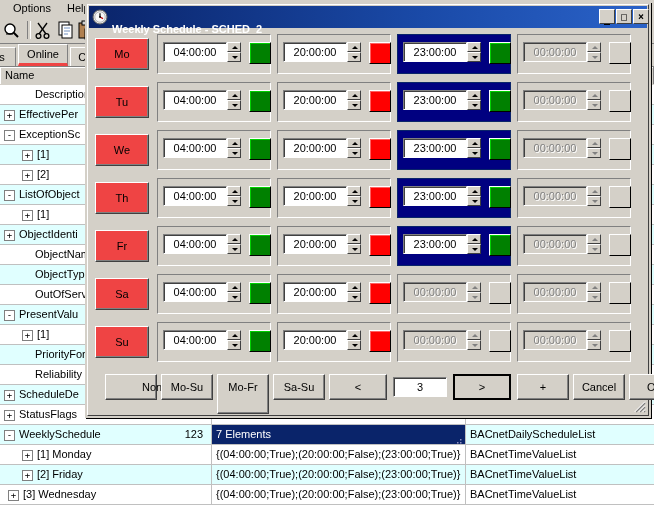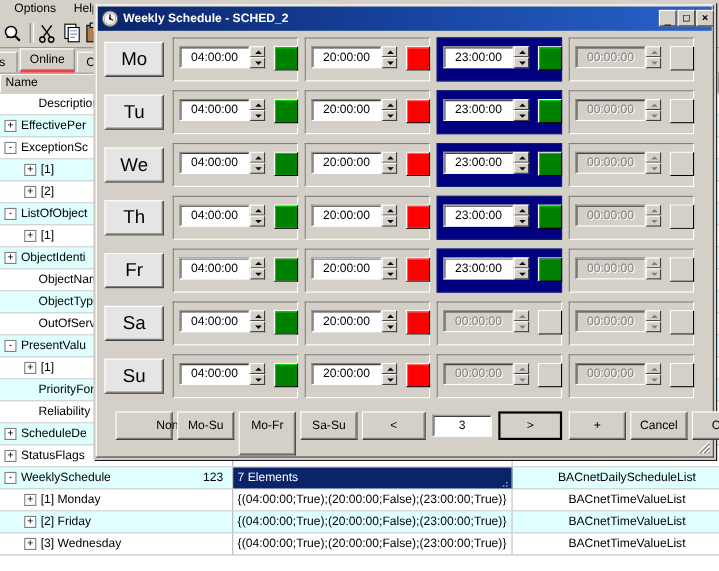--- a/index.html
+++ b/index.html
@@ -42,51 +42,51 @@
   .gc-name{position:absolute;left:0;top:0;height:19px;line-height:19px;width:212px;
            box-sizing:border-box;padding-left:4px;overflow:hidden;white-space:nowrap;
            border-right:1px solid #c0c0c0;}
   .gc-num{position:absolute;left:160px;top:0;width:52px;height:19px;line-height:19px;
           text-align:right;padding-right:8px;box-sizing:border-box;
           border-right:1px solid #c0c0c0;overflow:hidden;}
   .gc-val{position:absolute;left:212px;top:0;width:254px;height:19px;line-height:19px;
           box-sizing:border-box;padding-left:4px;overflow:hidden;white-space:nowrap;
           border-right:1px solid #c0c0c0;}
   .gc-type{position:absolute;left:466px;top:0;width:188px;height:19px;line-height:19px;
-           box-sizing:border-box;padding-left:20px;overflow:hidden;white-space:nowrap;text-align:center;}
+           box-sizing:border-box;padding-left:4px;overflow:hidden;white-space:nowrap;}
   .gc-val.sel{background:#0a246a;color:#ffffff;}
   .expander{display:inline-block;width:9px;height:9px;line-height:8px;font-size:9px;
             text-align:center;border:1px solid #808080;background:#ffffff;
             vertical-align:middle;margin-right:4px;font-family:"DejaVu Sans Mono",monospace;}
   .grip-dots{position:absolute;right:3px;bottom:2px;width:8px;height:8px;}
 
   
   #dialog{position:absolute;left:85px;top:2px;width:566px;height:416px;
           background:#d4d0c8;border:2px solid #d4d0c8;box-sizing:border-box;
           box-shadow:1px 1px 0 #000;}
   #dialog::before{content:"";position:absolute;left:0;top:0;right:0;bottom:0;
           border:1px solid #ffffff;border-right-color:#404040;border-bottom-color:#404040;
           pointer-events:none;}
   .titlebar{position:absolute;left:2px;top:2px;width:558px;height:22px;
             background:linear-gradient(to right,#0a246a 0%,#1a4aa8 60%,#2a62c8 100%);
             color:#fff;font-weight:bold;font-size:11px;line-height:22px;}
   .title-icon{position:absolute;left:3px;top:3px;width:16px;height:16px;}
-  .title-text{position:absolute;left:23px;top:0;line-height:22px;white-space:nowrap;}
+  .title-text{position:absolute;left:23px;top:12px;line-height:22px;white-space:nowrap;}
   .winbtn{position:absolute;top:3px;width:16px;height:15px;background:#d4d0c8;
           border:1px solid #ffffff;border-right-color:#404040;border-bottom-color:#404040;
           box-sizing:border-box;}
   .winbtn .gl{position:absolute;left:0;top:0;right:0;bottom:0;
               font-size:10px;line-height:13px;text-align:center;color:#000;
               font-family:"DejaVu Sans Mono",monospace;font-weight:bold;}
 
   
   .dayrow{position:absolute;left:0;height:40px;}
-  .daybtn{position:absolute;left:0;top:4px;width:54px;height:32px;background:#e5e5e5;
+  .daybtn{position:absolute;left:0;top:4px;width:54px;height:32px;background:#ef4444;
           border:1px solid #ffffff;border-right-color:#404040;border-bottom-color:#404040;
-          box-sizing:border-box;font-size:17px;line-height:30px;text-align:center;
+          box-sizing:border-box;font-size:11px;line-height:30px;text-align:center;
           box-shadow:inset -1px -1px 0 #808080;}
   .slot{position:absolute;top:0;width:114px;height:40px;box-sizing:border-box;
         border:1px solid #808080;border-right-color:#ffffff;border-bottom-color:#ffffff;
         background:#d4d0c8;}
   .slot.selected{background:#000080;border-color:#0a246a;}
   .slot-inner{position:absolute;left:5px;top:7px;width:102px;height:25px;}
   .tfield{position:absolute;left:0;top:0;width:64px;height:20px;background:#ffffff;
           border:1px solid #808080;border-right-color:#ffffff;border-bottom-color:#ffffff;
           box-sizing:border-box;font-size:11px;line-height:18px;text-align:center;
           box-shadow:inset 1px 1px 0 #404040;color:#000;}
@@ -297,21 +297,21 @@
           <div class="gc-val">{(04:00:00;True);(20:00:00;False);(23:00:00;True)}</div>
           <div class="gc-type">BACnetTimeValueList</div>
         </div>
         <div class="grow alt" style="top: 398px;">
           <div class="gc-name" style="padding-left: 22px;"><span class="expander">+</span><span>[2] Friday</span></div>
           <div class="gc-num"></div>
           <div class="gc-val">{(04:00:00;True);(20:00:00;False);(23:00:00;True)}</div>
           <div class="gc-type">BACnetTimeValueList</div>
         </div>
         <div class="grow white" style="top: 418px;">
-          <div class="gc-name" style="padding-left: 22px;"><span class="expander">+</span><span>[3] Wednesday</span></div>
+          <div class="gc-name" style="padding-left: 8px;"><span class="expander">+</span><span>[3] Wednesday</span></div>
           <div class="gc-num"></div>
           <div class="gc-val">{(04:00:00;True);(20:00:00;False);(23:00:00;True)}</div>
           <div class="gc-type">BACnetTimeValueList</div>
         </div>
       </div>
   </div>
 </div>
 
 <div id="dialog">
 

